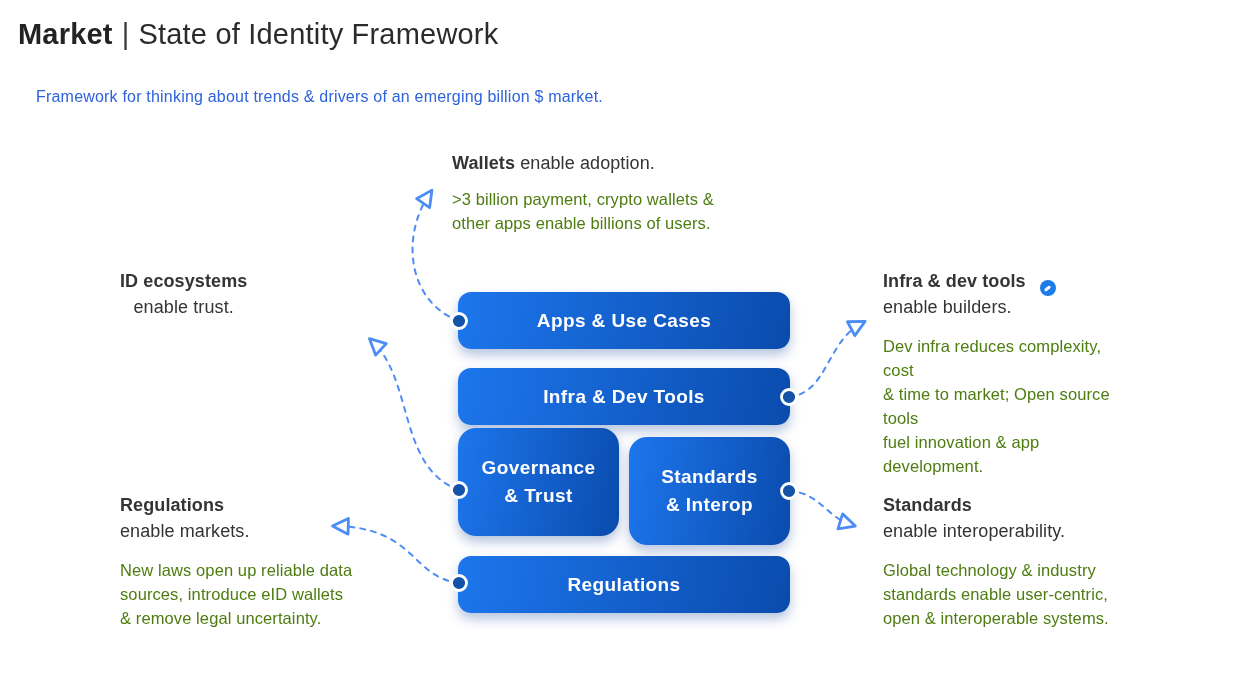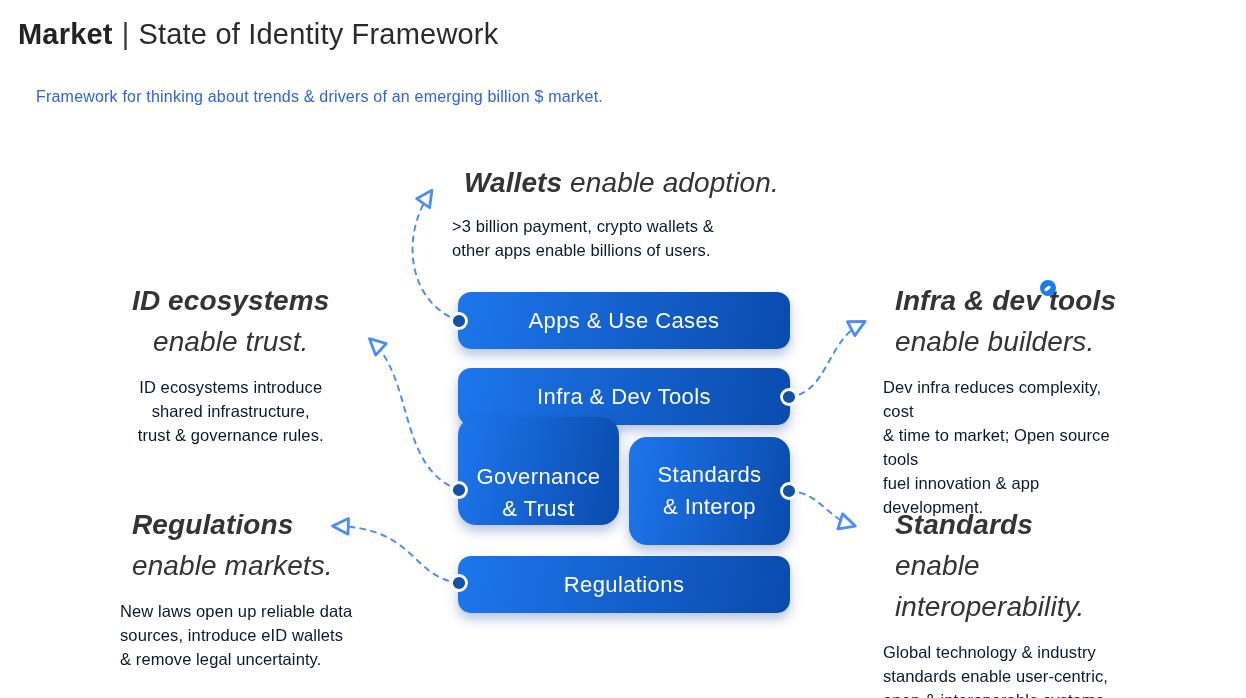--- a/index.html
+++ b/index.html
@@ -32,41 +32,41 @@
 
   
   .node{
     position:absolute;z-index:1;
     background:linear-gradient(100deg,#1d76ec 0%,#0a4bad 100%);
     border-radius:13px;
     display:flex;align-items:center;justify-content:center;
     box-shadow:0 6px 12px rgba(10,60,150,.30);
   }
   .node .node-label{
-    color:#ffffff;font-size:22px;font-weight:400;letter-spacing:.4px;
+    color:#ffffff;font-size:19px;font-weight:700;letter-spacing:.4px;
     text-align:center;white-space:pre-line;line-height:1.45;
   }
   .node-apps       {left:458px;top:292px;width:332px;height:57px;}
   .node-infra      {left:458px;top:368px;width:332px;height:57px;}
-  .node-governance {left:458px;top:417px;width:161px;height:108px;border-radius:18px;align-items:flex-end;}
+  .node-governance {left:458px;top:428px;width:161px;height:108px;border-radius:18px;}
   .node-standards  {left:629px;top:437px;width:161px;height:108px;border-radius:18px;}
   .node-regulations{left:458px;top:556px;width:332px;height:57px;}
 
   
   .connectors{position:absolute;left:0;top:0;z-index:2;pointer-events:none;}
 
   
   .note{position:absolute;z-index:3;}
   .note h2{
-    margin:12px;font-size:28px;line-height:1.47;color:#343434;
-    font-weight:400;white-space:pre-line;letter-spacing:.1px;font-style:italic;
+    margin:0;font-size:18px;line-height:1.47;color:#343434;
+    font-weight:400;white-space:pre-line;letter-spacing:.1px;
   }
   .note h2 .lead{font-weight:700;}
   .note p{
-    margin:14px 0 0 0;font-size:16.5px;line-height:1.45;color:#0f172a;
+    margin:14px 0 0 0;font-size:16.5px;line-height:1.45;color:#4d7c0f;
     white-space:pre-line;letter-spacing:.1px;
   }
   .note-wallets    {left:452px;top:150px;}
   .note-wallets p  {margin-top:12px;}
   .note-ecosystems {left:120px;top:268px;text-align:center;}
   .note-builders   {left:883px;top:268px;}
   .note-regulations{left:120px;top:492px;}
   .note-standards  {left:883px;top:492px;}
 
   
@@ -133,23 +133,20 @@
 
   <div class="note note-wallets">
     <h2><span class="lead">Wallets</span><span> enable adoption.</span></h2>
     <p>&gt;3 billion payment, crypto wallets &amp;
 other apps enable billions of users.</p>
   </div>
 
   <div class="note note-ecosystems">
     <h2><span class="lead">ID ecosystems</span><span>
 enable trust.</span></h2>
-    <p>ID ecosystems introduce
-shared infrastructure,
-trust &amp; governance rules.</p>
   </div>
 
   <div class="note note-builders">
     <h2><span class="lead">Infra &amp; dev tools</span><span>
 enable builders.</span></h2>
     <p>Dev infra reduces complexity, cost
 &amp; time to market; Open source tools
 fuel innovation &amp; app development.</p>
   </div>
 

